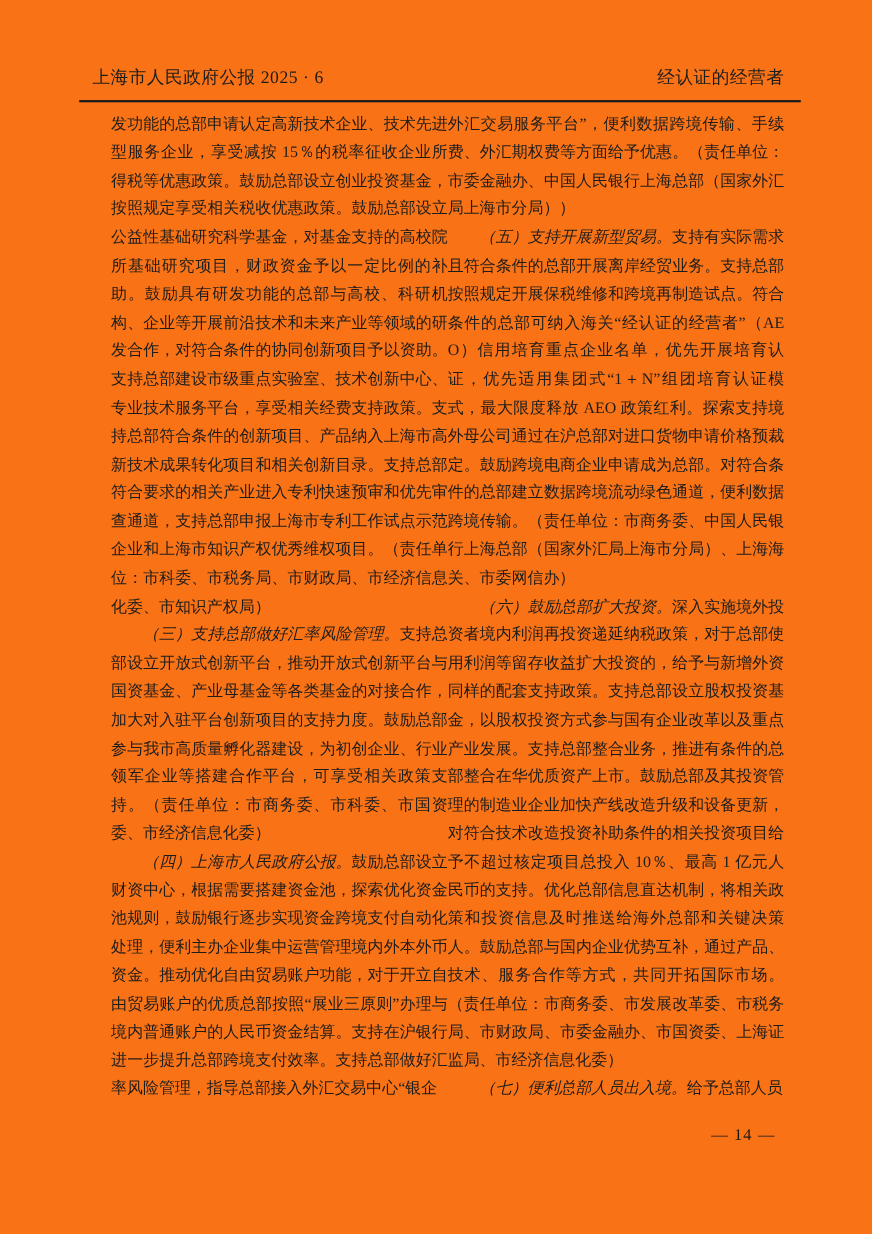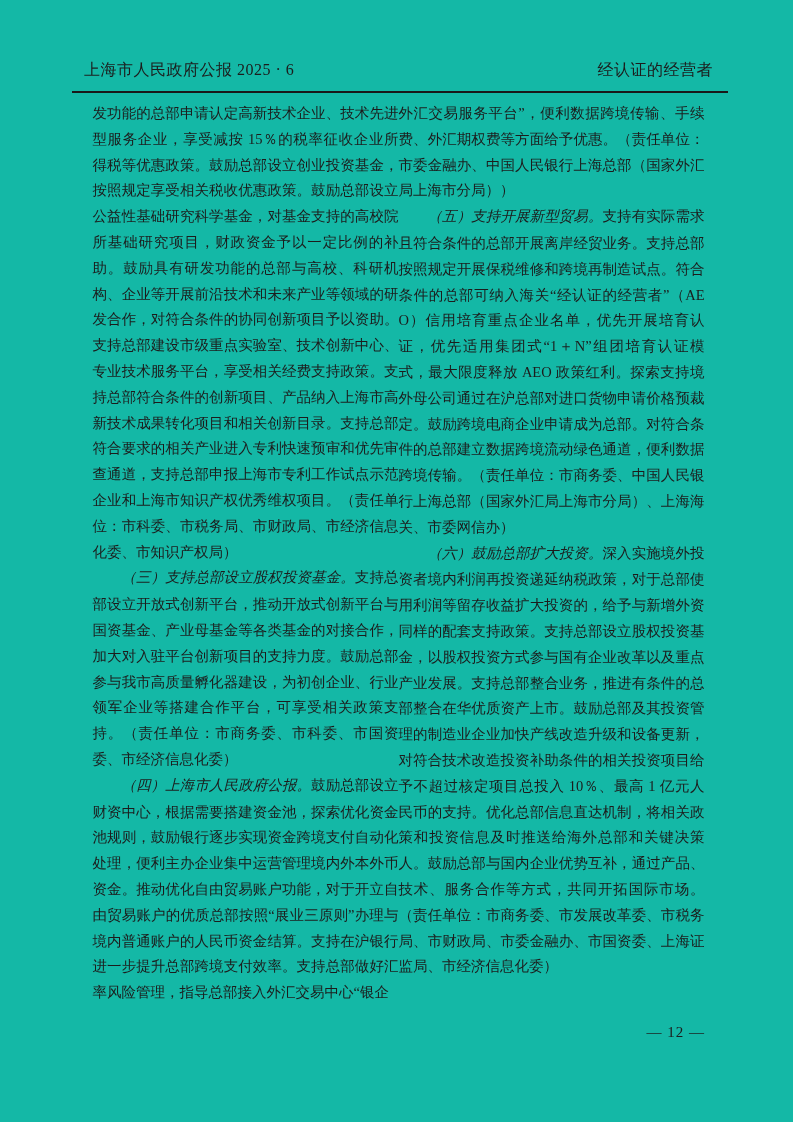--- a/index.html
+++ b/index.html
@@ -4,21 +4,21 @@
 <style>
   html, body {
     margin: 0;
     padding: 0;
     background: #ffffff;
   }
   .page {
     position: relative;
     width: 793px;
     height: 1122px;
-    background: #14b8a6;
+    background: #f97316;
     font-family: "Liberation Serif", "DejaVu Serif", serif;
     color: #1c1c1c;
     overflow: hidden;
   }
   .header {
     position: absolute;
     top: 60px;
     left: 84px;
     width: 629px;
     display: flex;
@@ -35,35 +35,35 @@
     width: 656px;
     height: 2px;
     background: #191919;
   }
   .columns {
     position: absolute;
     top: 101px;
     left: 84px;
     width: 629px;
     display: flex;
-    justify-content: center;
+    justify-content: flex-end;
   }
   .col {
     width: 306px;
     font-size: 14.5px;
     line-height: 25.8px;
     text-align: justify;
     text-justify: inter-ideograph;
     word-break: break-all;
   }
   .para { margin: 0; }
   .para.indent { text-indent: 2em; }
   .kai {
     font-style: italic;
-    font-family: Liberation Mono, monospace;
+    font-family: Liberation Serif, serif;
     margin-top: 40px;
   }
   .footer {
     position: absolute;
     top: 1024px;
     right: 88px;
     font-size: 15px;
     letter-spacing: 1px;
     white-space: nowrap;
   }
@@ -76,25 +76,26 @@
   <div class="header">
     <span>上海市人民政府公报 2025 · 6</span>
     <span>经认证的经营者</span>
   </div>
 
   <div class="header-rule"></div>
 
   <div class="columns">
     <div class="col">
         <div class="para">发功能的总部申请认定高新技术企业、技术先进型服务企业，享受减按 15％的税率征收企业所得税等优惠政策。鼓励总部设立创业投资基金，按照规定享受相关税收优惠政策。鼓励总部设立公益性基础研究科学基金，对基金支持的高校院所基础研究项目，财政资金予以一定比例的补助。鼓励具有研发功能的总部与高校、科研机构、企业等开展前沿技术和未来产业等领域的研发合作，对符合条件的协同创新项目予以资助。支持总部建设市级重点实验室、技术创新中心、专业技术服务平台，享受相关经费支持政策。支持总部符合条件的创新项目、产品纳入上海市高新技术成果转化项目和相关创新目录。支持总部符合要求的相关产业进入专利快速预审和优先审查通道，支持总部申报上海市专利工作试点示范企业和上海市知识产权优秀维权项目。（责任单位：市科委、市税务局、市财政局、市经济信息化委、市知识产权局）</div>
-        <div class="para indent"><span class="kai">（三）支持总部设立股权投资基金。</span>支持总部设立开放式创新平台，推动开放式创新平台与国资基金、产业母基金等各类基金的对接合作，加大对入驻平台创新项目的支持力度。鼓励总部参与我市高质量孵化器建设，为初创企业、行业领军企业等搭建合作平台，可享受相关政策支持。（责任单位：市商务委、市科委、市国资委、市经济信息化委）</div>
+        <div class="para indent"><span class="kai">（三）支持总部做好汇率风险管理。</span>支持总部设立开放式创新平台，推动开放式创新平台与国资基金、产业母基金等各类基金的对接合作，加大对入驻平台创新项目的支持力度。鼓励总部参与我市高质量孵化器建设，为初创企业、行业领军企业等搭建合作平台，可享受相关政策支持。（责任单位：市商务委、市科委、市国资委、市经济信息化委）</div>
         <div class="para indent"><span class="kai">（四）上海市人民政府公报。</span>鼓励总部设立财资中心，根据需要搭建资金池，探索优化资金池规则，鼓励银行逐步实现资金跨境支付自动化处理，便利主办企业集中运营管理境内外本外币资金。推动优化自由贸易账户功能，对于开立自由贸易账户的优质总部按照“展业三原则”办理与境内普通账户的人民币资金结算。支持在沪银行进一步提升总部跨境支付效率。支持总部做好汇率风险管理，指导总部接入外汇交易中心“银企</div>
       </div>
     <div class="col">
         <div class="para">外汇交易服务平台”，便利数据跨境传输、手续费、外汇期权费等方面给予优惠。（责任单位：市委金融办、中国人民银行上海总部（国家外汇局上海市分局））</div>
         <div class="para indent"><span class="kai">（五）支持开展新型贸易。</span>支持有实际需求且符合条件的总部开展离岸经贸业务。支持总部按照规定开展保税维修和跨境再制造试点。符合条件的总部可纳入海关“经认证的经营者”（AEO）信用培育重点企业名单，优先开展培育认证，优先适用集团式“1＋N”组团培育认证模式，最大限度释放 AEO 政策红利。探索支持境外母公司通过在沪总部对进口货物申请价格预裁定。鼓励跨境电商企业申请成为总部。对符合条件的总部建立数据跨境流动绿色通道，便利数据跨境传输。（责任单位：市商务委、中国人民银行上海总部（国家外汇局上海市分局）、上海海关、市委网信办）</div>
         <div class="para indent"><span class="kai">（六）鼓励总部扩大投资。</span>深入实施境外投资者境内利润再投资递延纳税政策，对于总部使用利润等留存收益扩大投资的，给予与新增外资同样的配套支持政策。支持总部设立股权投资基金，以股权投资方式参与国有企业改革以及重点产业发展。支持总部整合业务，推进有条件的总部整合在华优质资产上市。鼓励总部及其投资管理的制造业企业加快产线改造升级和设备更新，对符合技术改造投资补助条件的相关投资项目给予不超过核定项目总投入 10％、最高 1 亿元人民币的支持。优化总部信息直达机制，将相关政策和投资信息及时推送给海外总部和关键决策人。鼓励总部与国内企业优势互补，通过产品、技术、服务合作等方式，共同开拓国际市场。（责任单位：市商务委、市发展改革委、市税务局、市财政局、市委金融办、市国资委、上海证监局、市经济信息化委）</div>
+        <div class="para indent"><span class="kai">（七）便利总部人员出入境。</span>给予总部人员</div>
       </div>
   </div>
 
-  <div class="footer">— 12 —</div>
+  <div class="footer">— 14 —</div>
 
 </div>
 
 </body></html>

